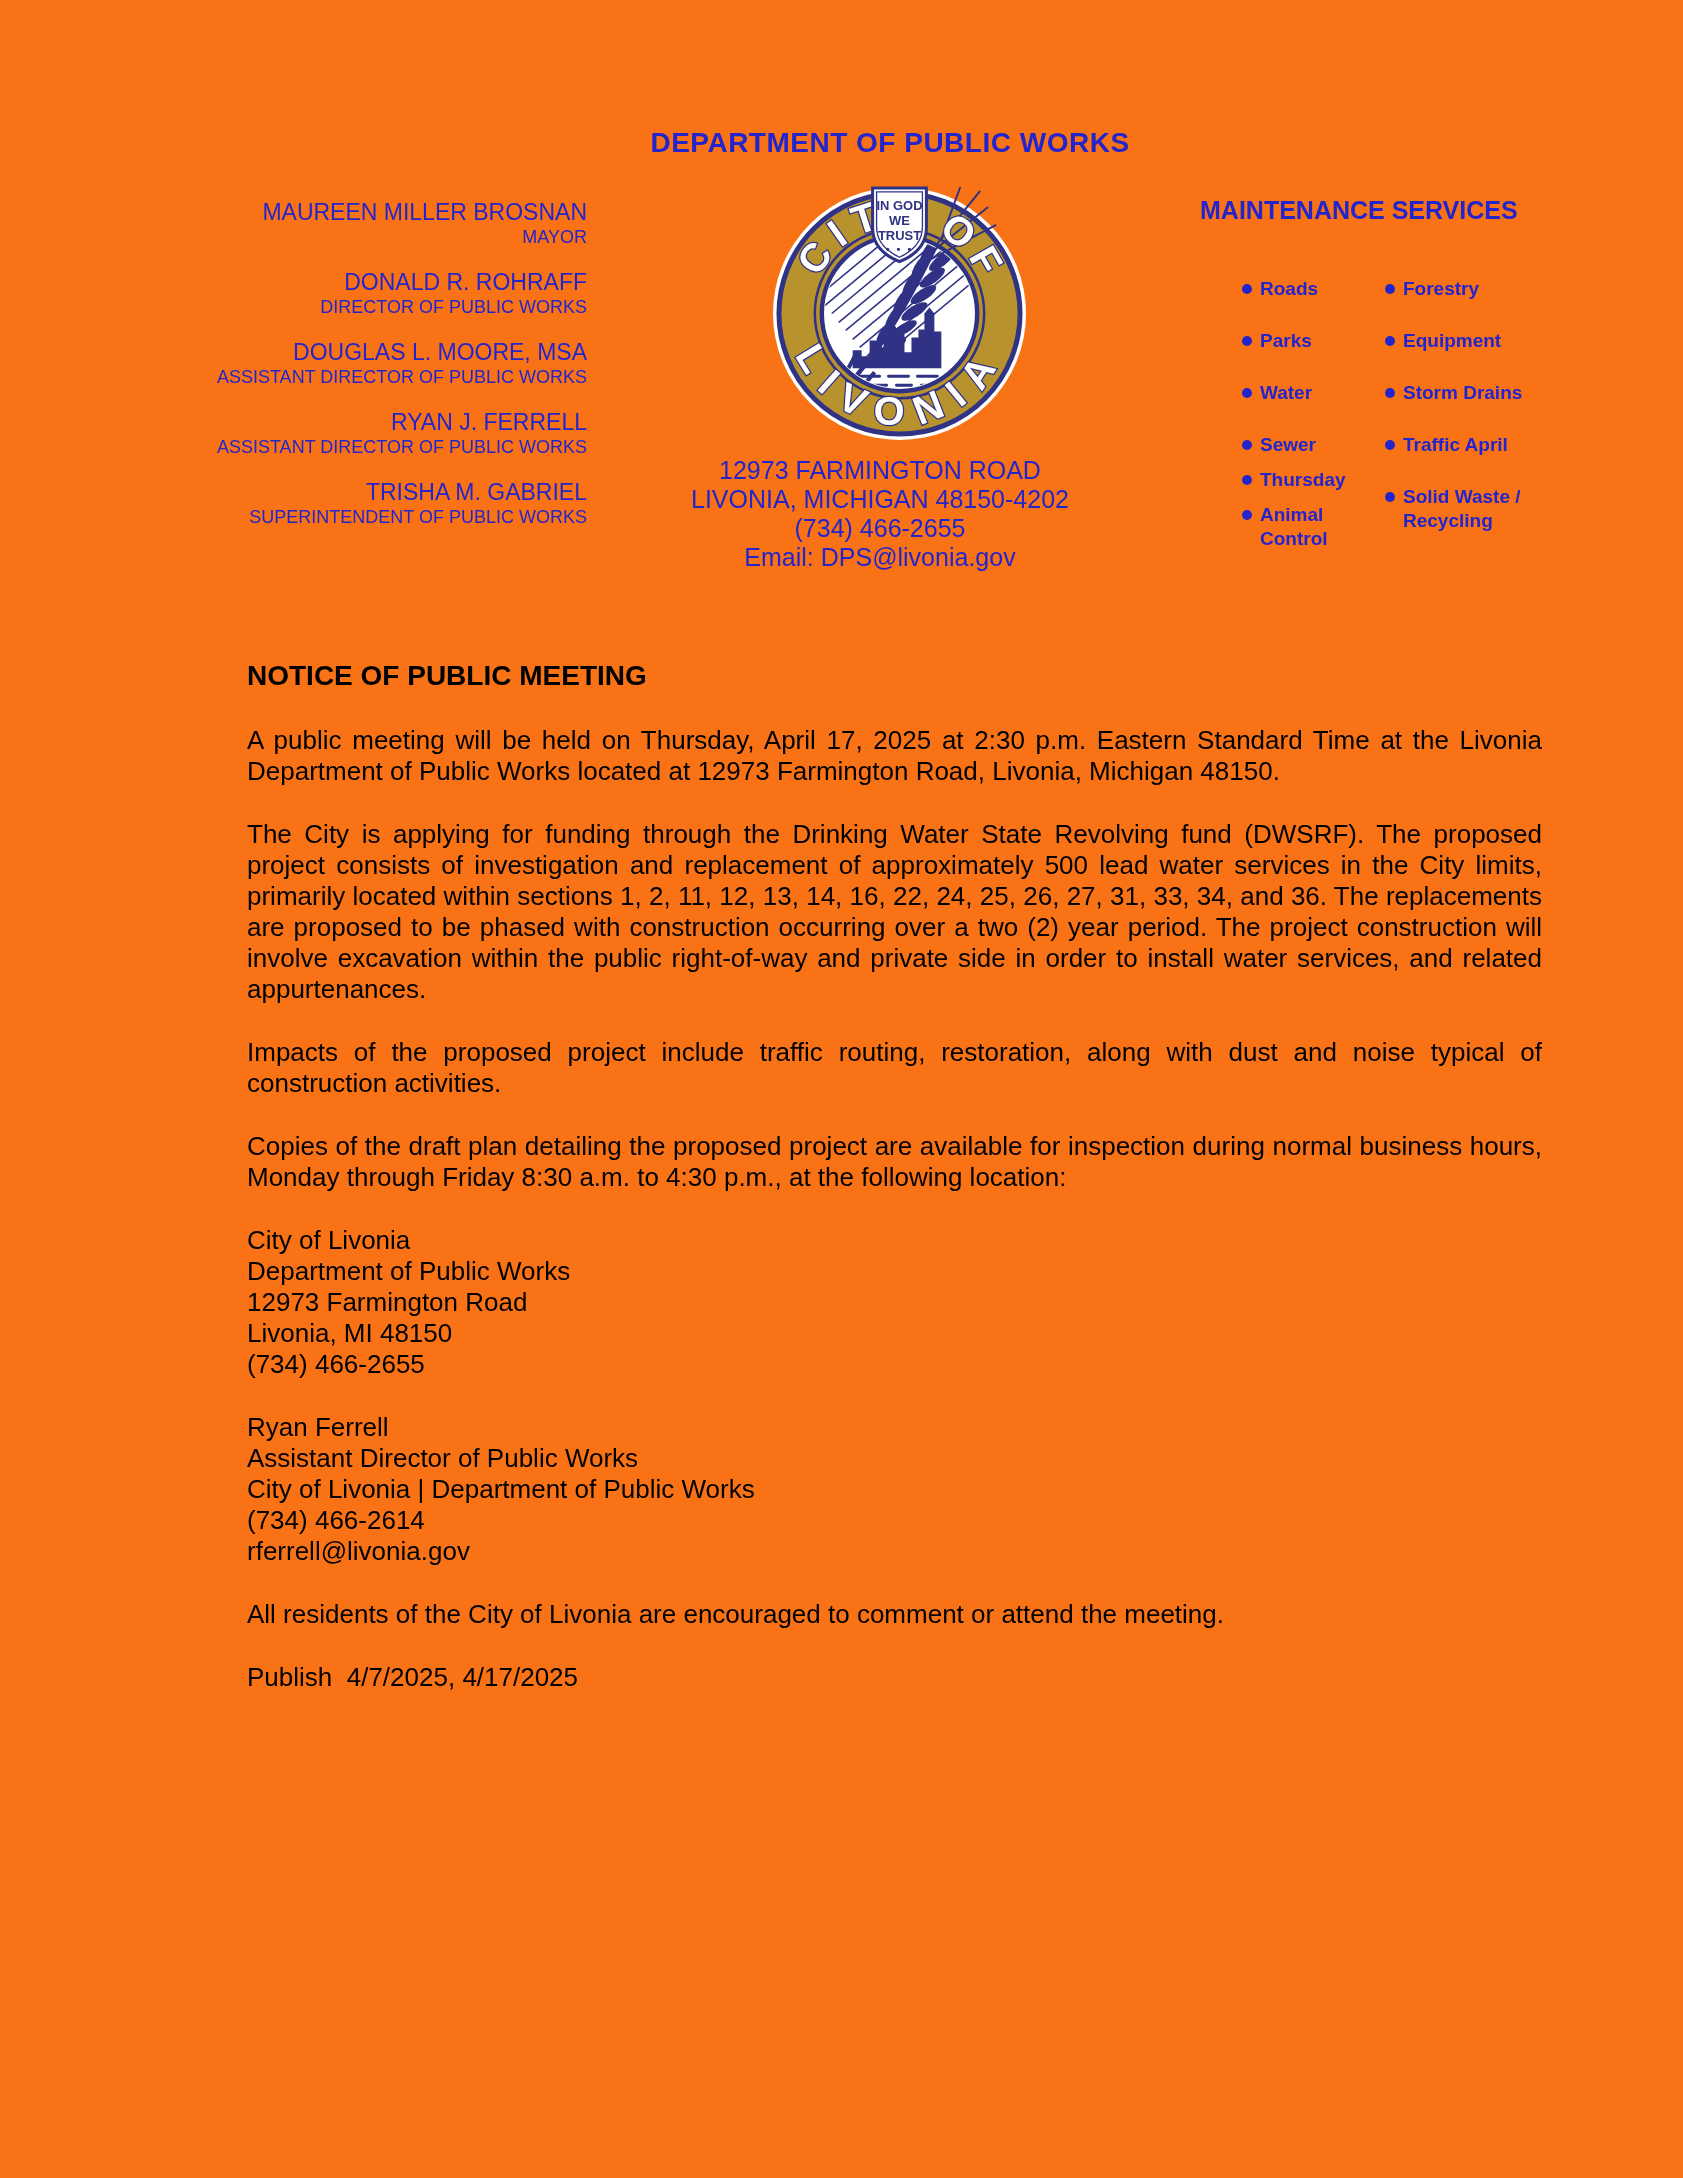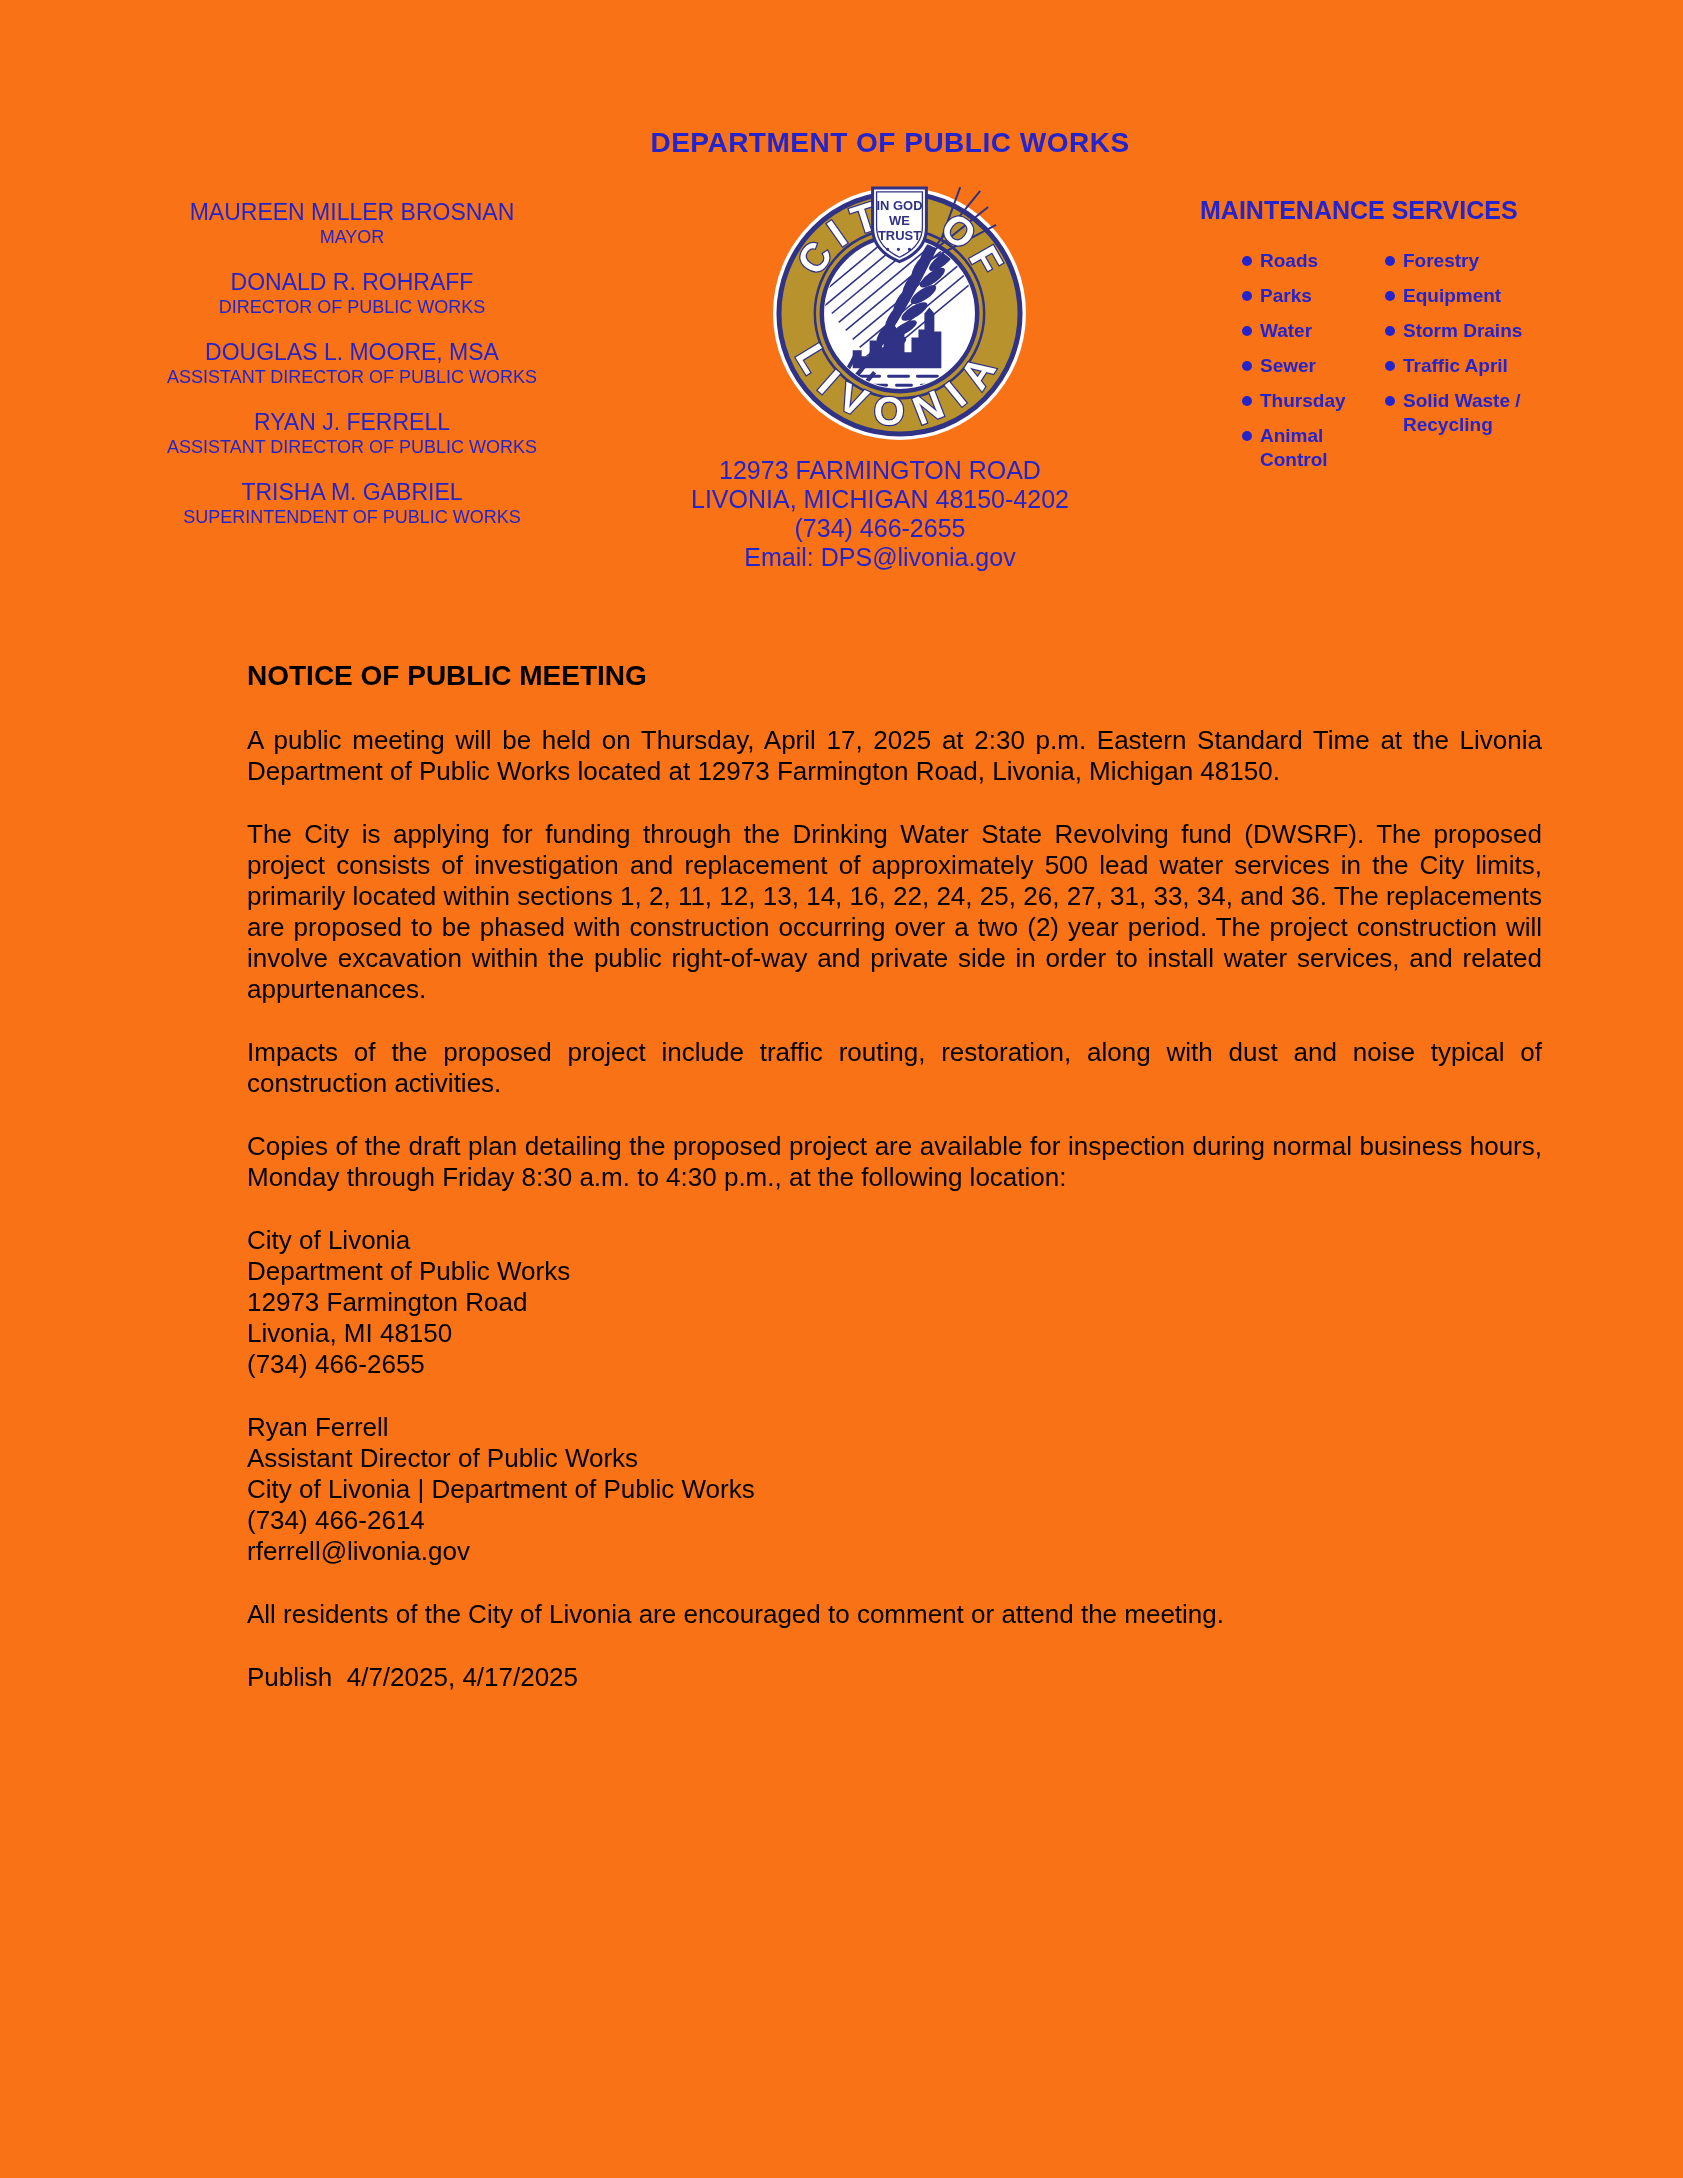--- a/index.html
+++ b/index.html
@@ -10,41 +10,41 @@
     font-family:"Liberation Sans", sans-serif;
     color:#000;
     overflow:hidden;
   }
   .blue{color:#2424CC;}
   .doc-title{
     position:absolute;left:641px;top:127px;width:498px;
     text-align:center;font-size:28px;font-weight:bold;letter-spacing:0.5px;
   }
   .officials{
-    position:absolute;left:117px;top:199px;width:470px;text-align:center;
+    position:absolute;left:117px;top:199px;width:470px;text-align:right;
   }
   .off{margin-bottom:21px;}
   .off-name{font-size:23px;line-height:27px;}
   .off-title{font-size:18px;line-height:22px;}
   .seal-wrap{position:absolute;left:769px;top:183px;width:261px;height:261px;}
   .hq-address{
     position:absolute;left:631px;top:456px;width:498px;text-align:center;
     font-size:25px;line-height:29px;
   }
   .maint-heading{
     position:absolute;left:1200px;top:196px;width:328px;
     font-size:25px;font-weight:bold;
   }
   .services{
     position:absolute;left:1242px;top:249px;display:flex;gap:26px;
   }
   .svc-col1{width:117px;}
   .svc-col2{width:169px;}
   .svc{display:flex;align-items:flex-start;margin-bottom:11px;
-       font-size:19px;line-height:24px;font-weight:bold;}
+       font-size:19px;line-height:24px;font-weight:bold;margin-top:28px;}
   .svc.gap{margin-top:11px;}
   .dot{flex:0 0 10px;width:10px;height:10px;border-radius:50%;
        background:#2424CC;margin:7px 8px 0 0;}
   .notice{
     position:absolute;left:247px;top:657px;width:1295px;
     font-size:26px;line-height:31px;
   }
   .notice h1{font-size:28px;line-height:38px;margin:0 0 30px 0;font-weight:bold;}
   .notice p{margin:0 0 32px 0;text-align:justify;}
   .notice .addr{margin:0 0 32px 0;}

